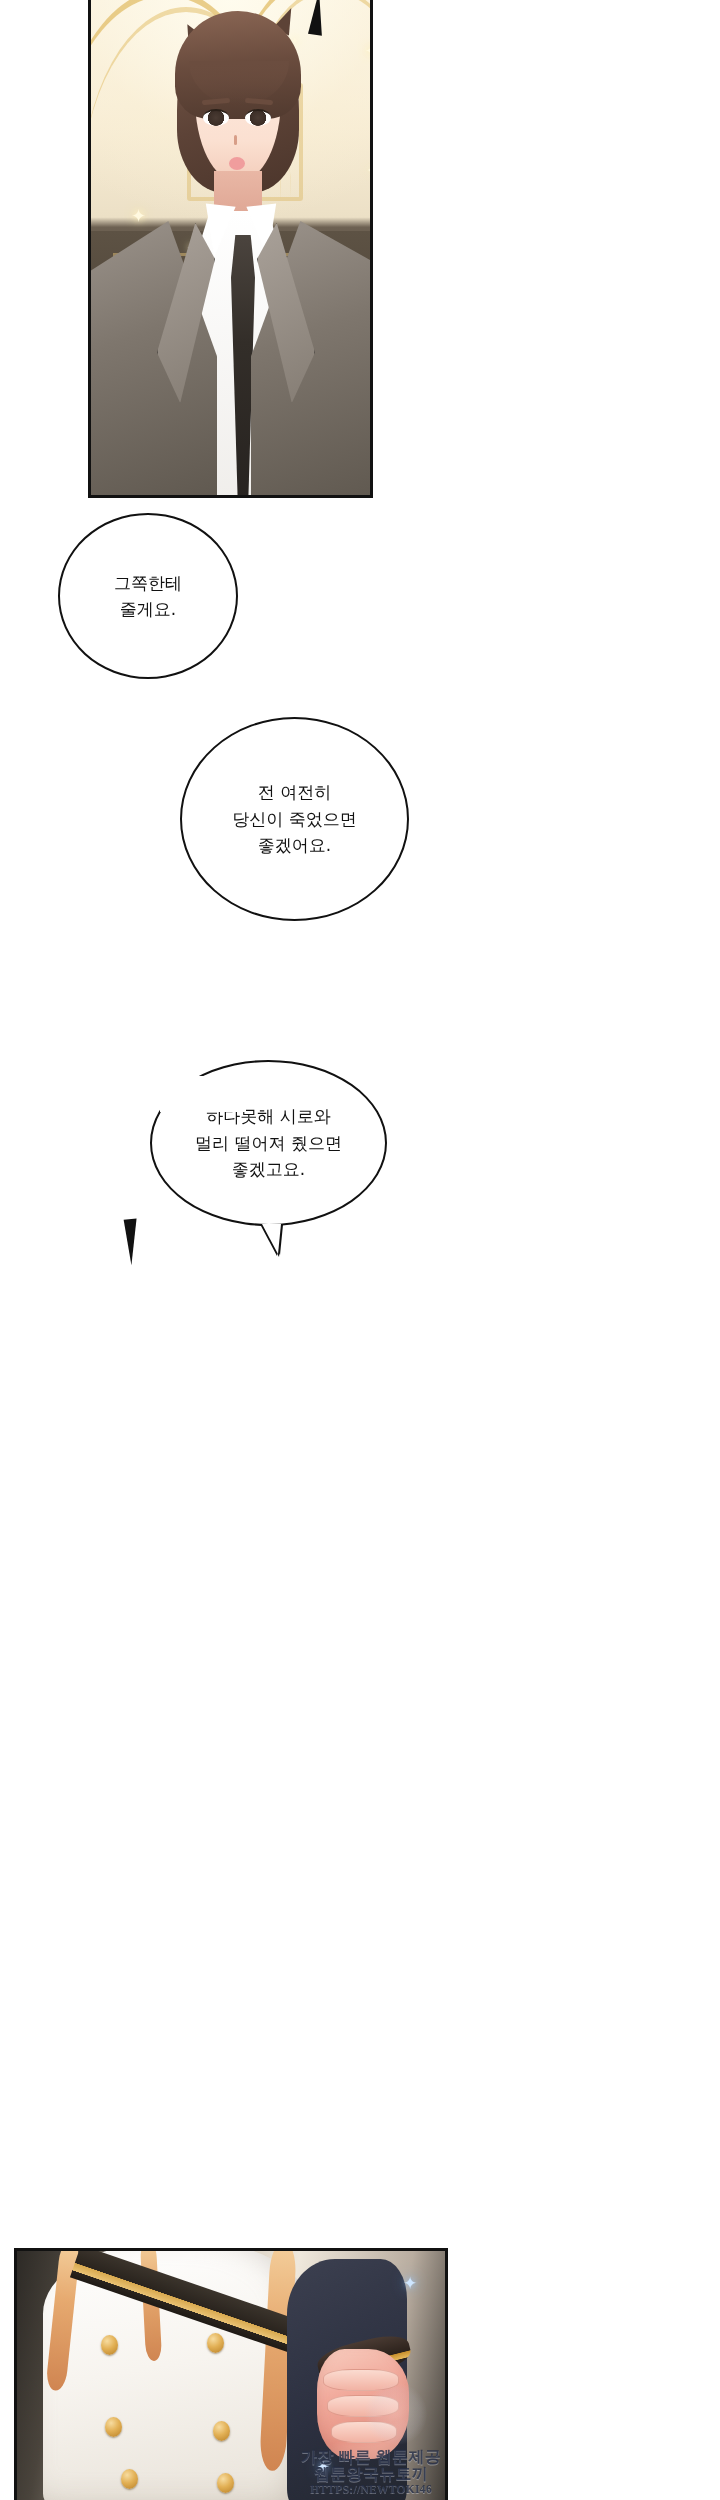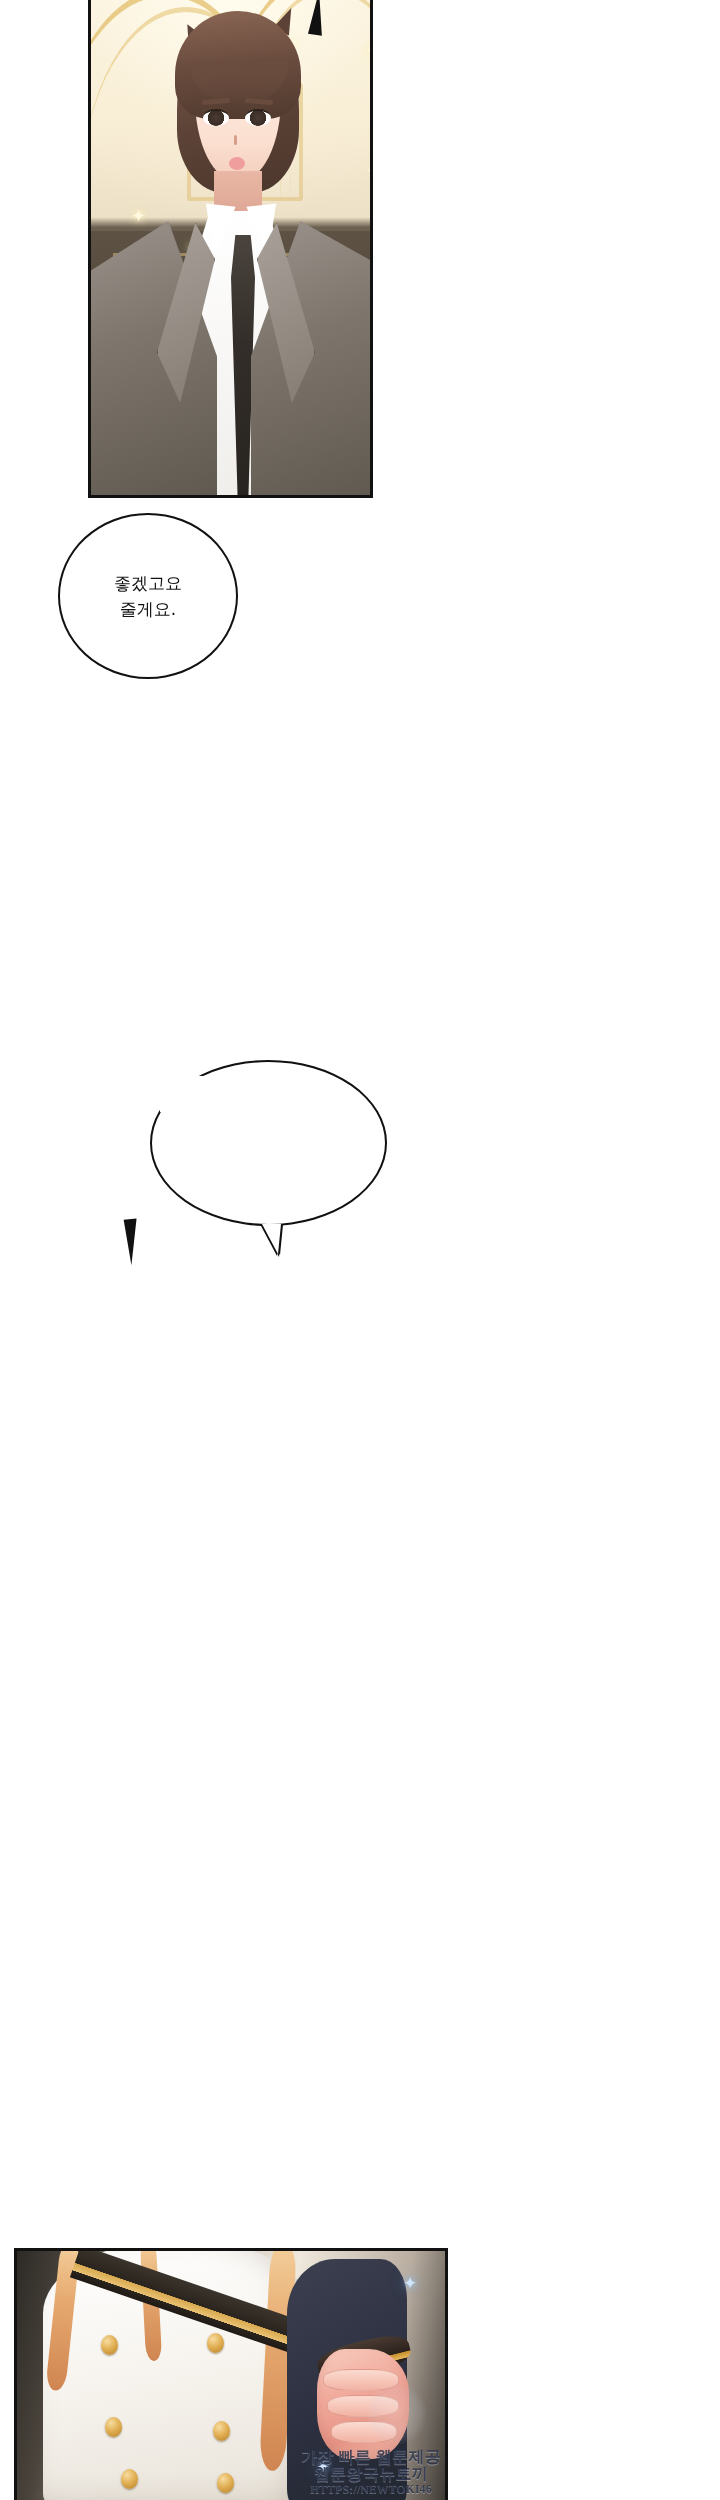--- a/index.html
+++ b/index.html
@@ -345,27 +345,35 @@
     <div class="tie"></div>
     <div class="jacket-l"></div>
     <div class="jacket-r"></div>
     <div class="lapel-l"></div>
     <div class="lapel-r"></div>
 
     <div class="tail" id="tail-top"></div>
   </div>
 
   <div class="bubble" id="bubble-1">
-    <span class="txt">좋겠고요
+    <span class="txt">그쪽한테
 줄게요.</span>
   </div>
 
+  <div class="bubble" id="bubble-2">
+    <span class="txt">전 여전히
+당신이 죽었으면
+좋겠어요.</span>
+  </div>
 
 
   <div class="bubble" id="bubble-4">
+    <span class="txt">하다못해 시로와
+멀리 떨어져 줬으면
+좋겠고요.</span>
     <div class="tail" id="tail-4"></div>
   </div>
   <div class="merge-mask" id="merge-34"></div>
   <div class="tail" id="tail-4b"></div>
 
   <div class="panel" id="panel-bottom">
     <div class="bp-bg"></div>
 
     <div class="uniform"></div>
 

